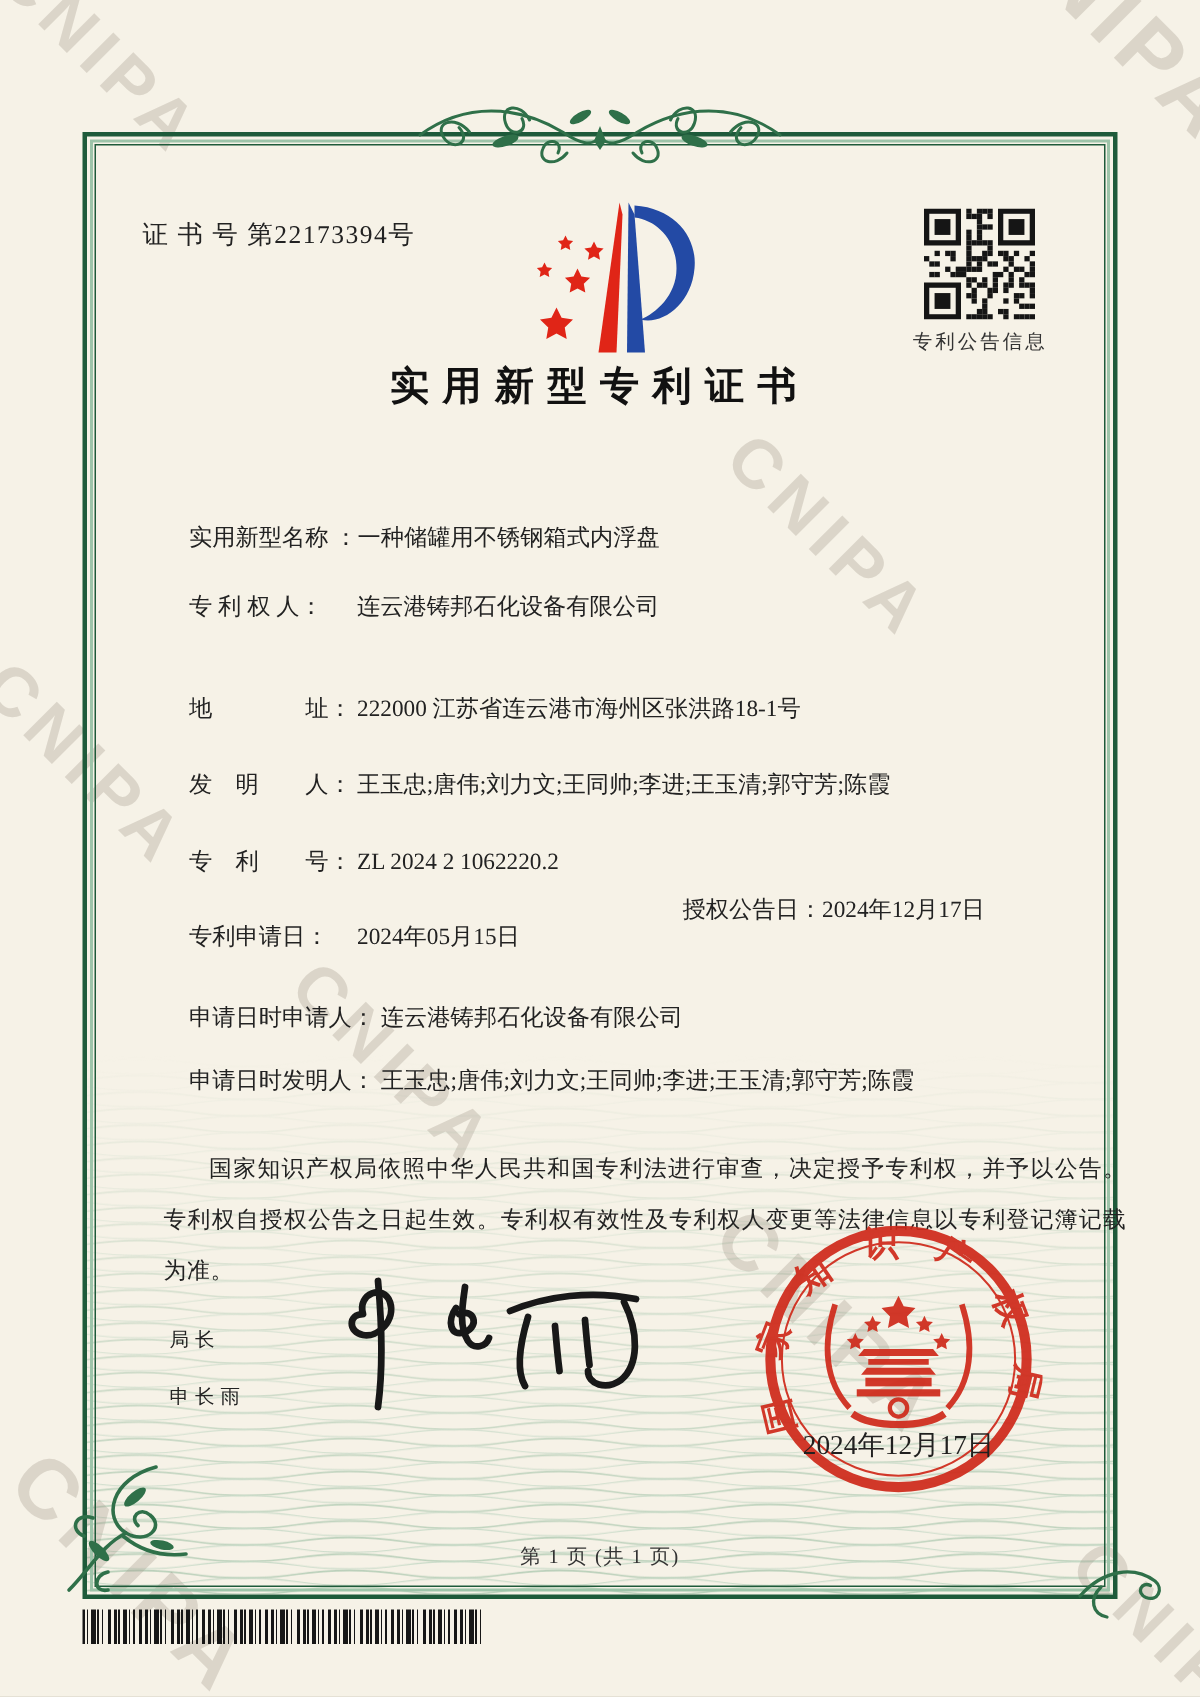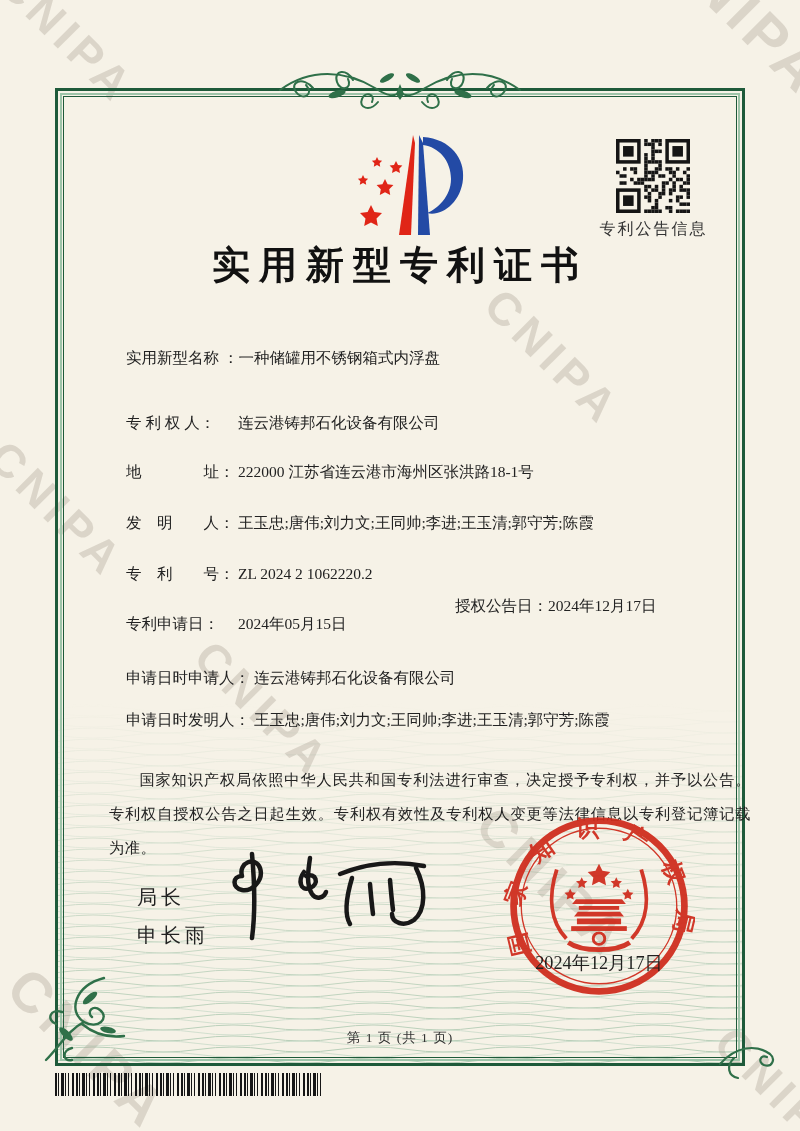--- a/index.html
+++ b/index.html
@@ -12,33 +12,33 @@
   
   .frame{position:absolute;left:55px;top:88px;width:690px;height:978px;
          border:3px solid #1e5a3a;box-sizing:border-box;z-index:2;}
   .frame-mid{position:absolute;inset:2px;border:2px solid #9dc4a9;}
   .frame-inner{position:absolute;inset:1px;border:1px solid #1e5a3a;}
   .content{position:absolute;inset:0;z-index:3;}
   .cert-no{position:absolute;left:95px;top:145px;font-size:17px;letter-spacing:1px;white-space:pre;}
   .logo{position:absolute;left:333px;top:131px;}
   .qr{position:absolute;left:616px;top:139px;}
   .qr-caption{position:absolute;left:596px;top:219px;width:115px;text-align:center;
-              font-size:16px;letter-spacing:2px;color:#333;}
+              font-size:13px;letter-spacing:2px;color:#333;}
   .title{position:absolute;left:0;top:240px;width:800px;text-align:center;
-         font-size:38px;font-weight:bold;letter-spacing:9px;color:#111;}
+         font-size:26px;font-weight:bold;letter-spacing:9px;color:#111;}
   .fields{position:absolute;left:95px;top:0;width:612px;font-size:15.5px;}
   .row{position:absolute;left:0;width:612px;white-space:pre;}
   .row .lbl{display:inline-block;}
   .row .lbl.w6{width:112px;}
   .row .col2{position:absolute;left:360px;top:0;white-space:pre;}
   .notice{position:absolute;left:82px;top:763px;width:642px;font-size:15.2px;
           line-height:2.25;text-indent:2em;letter-spacing:0.5px;color:#222;
           text-align:justify;margin-left:27px;}
   .officer{position:absolute;left:113px;font-family:"Liberation Sans","DejaVu Sans",sans-serif;
-           font-size:20px;letter-spacing:4px;color:#222;margin-left:24px;}
+           font-size:13px;letter-spacing:4px;color:#222;}
   .sig{position:absolute;left:212px;top:850px;}
   .seal{position:absolute;left:503px;top:810px;}
   .footer-page{position:absolute;left:0;top:1029px;width:800px;text-align:center;
                font-size:13.5px;letter-spacing:1px;color:#333;}
   .barcode{position:absolute;left:55px;top:1073px;width:266px;height:23px;z-index:3;
     background:repeating-linear-gradient(90deg,
       #161616 0 2px,transparent 2px 3px,#161616 3px 4px,transparent 4px 6px,
       #161616 6px 9px,transparent 9px 10px,#161616 10px 11px,transparent 11px 13px,
       #161616 13px 14px,transparent 14px 17px,#161616 17px 19px,transparent 19px 21px);}
   .waves{position:absolute;left:58px;top:703px;z-index:0;}
@@ -126,20 +126,21 @@
 
   <svg class="ornament-br" width="60" height="46" viewBox="0 0 60 46">
     <g fill="none" stroke="#2f7049" stroke-width="2.2" stroke-linecap="round">
       <path d="M4,28 C20,10 40,8 54,18 c6,5 2,14 -6,11 c-7,-3 -3,-11 3,-8"></path>
       <path d="M18,22 c-8,8 -6,18 4,20"></path>
     </g>
   </svg>
 
   <div class="content">
 
+    <div class="cert-no">证 书 号 第22173394号</div>
 
     <svg class="logo" width="134" height="108" viewBox="0 0 134 108">
       <g fill="#e02517">
         <path d="M38,74 l3.4,6.9 7.6,1.1 -5.5,5.4 1.3,7.6 -6.8,-3.6 -6.8,3.6 1.3,-7.6 -5.5,-5.4 7.6,-1.1 z"></path>
         <path d="M52,48 l2.6,5.3 5.8,0.8 -4.2,4.1 1,5.8 -5.2,-2.7 -5.2,2.7 1,-5.8 -4.2,-4.1 5.8,-0.8 z"></path>
         <path d="M63,30 l2,4 4.4,0.6 -3.2,3.1 0.8,4.4 -4,-2.1 -4,2.1 0.8,-4.4 -3.2,-3.1 4.4,-0.6 z"></path>
         <path d="M44,26 l1.6,3.2 3.5,0.5 -2.5,2.5 0.6,3.5 -3.2,-1.7 -3.2,1.7 0.6,-3.5 -2.5,-2.5 3.5,-0.5 z"></path>
         <path d="M30,44 l1.6,3.2 3.5,0.5 -2.5,2.5 0.6,3.5 -3.2,-1.7 -3.2,1.7 0.6,-3.5 -2.5,-2.5 3.5,-0.5 z"></path>
       </g>
       <path d="M80,4 L66,104 L78,104 L82,12 Z" fill="#e02517"></path>
@@ -282,21 +283,21 @@
       </g>
     </svg>
     <div class="qr-caption">专利公告信息</div>
 
     <div class="title">实用新型专利证书</div>
 
     <div class="fields">
       <div class="row" style="top:330px;">
         <span class="lbl">实用新型名称 ：</span><span>一种储罐用不锈钢箱式内浮盘</span>
       </div>
-      <div class="row" style="top:395px;">
+      <div class="row" style="top:376px;">
         <span class="lbl w6">专 利 权 人：</span><span>连云港铸邦石化设备有限公司</span>
       </div>
       <div class="row" style="top:444px;">
         <span class="lbl w6">地　　　　址：</span><span>222000 江苏省连云港市海州区张洪路18-1号</span>
       </div>
       <div class="row" style="top:495px;font-family:Liberation Serif, serif;">
         <span class="lbl w6">发　明　　人：</span><span>王玉忠;唐伟;刘力文;王同帅;李进;王玉清;郭守芳;陈霞</span>
       </div>
       <div class="row" style="top:546px;">
         <span class="lbl w6">专　利　　号：</span><span>ZL 2024 2 1062220.2</span>

